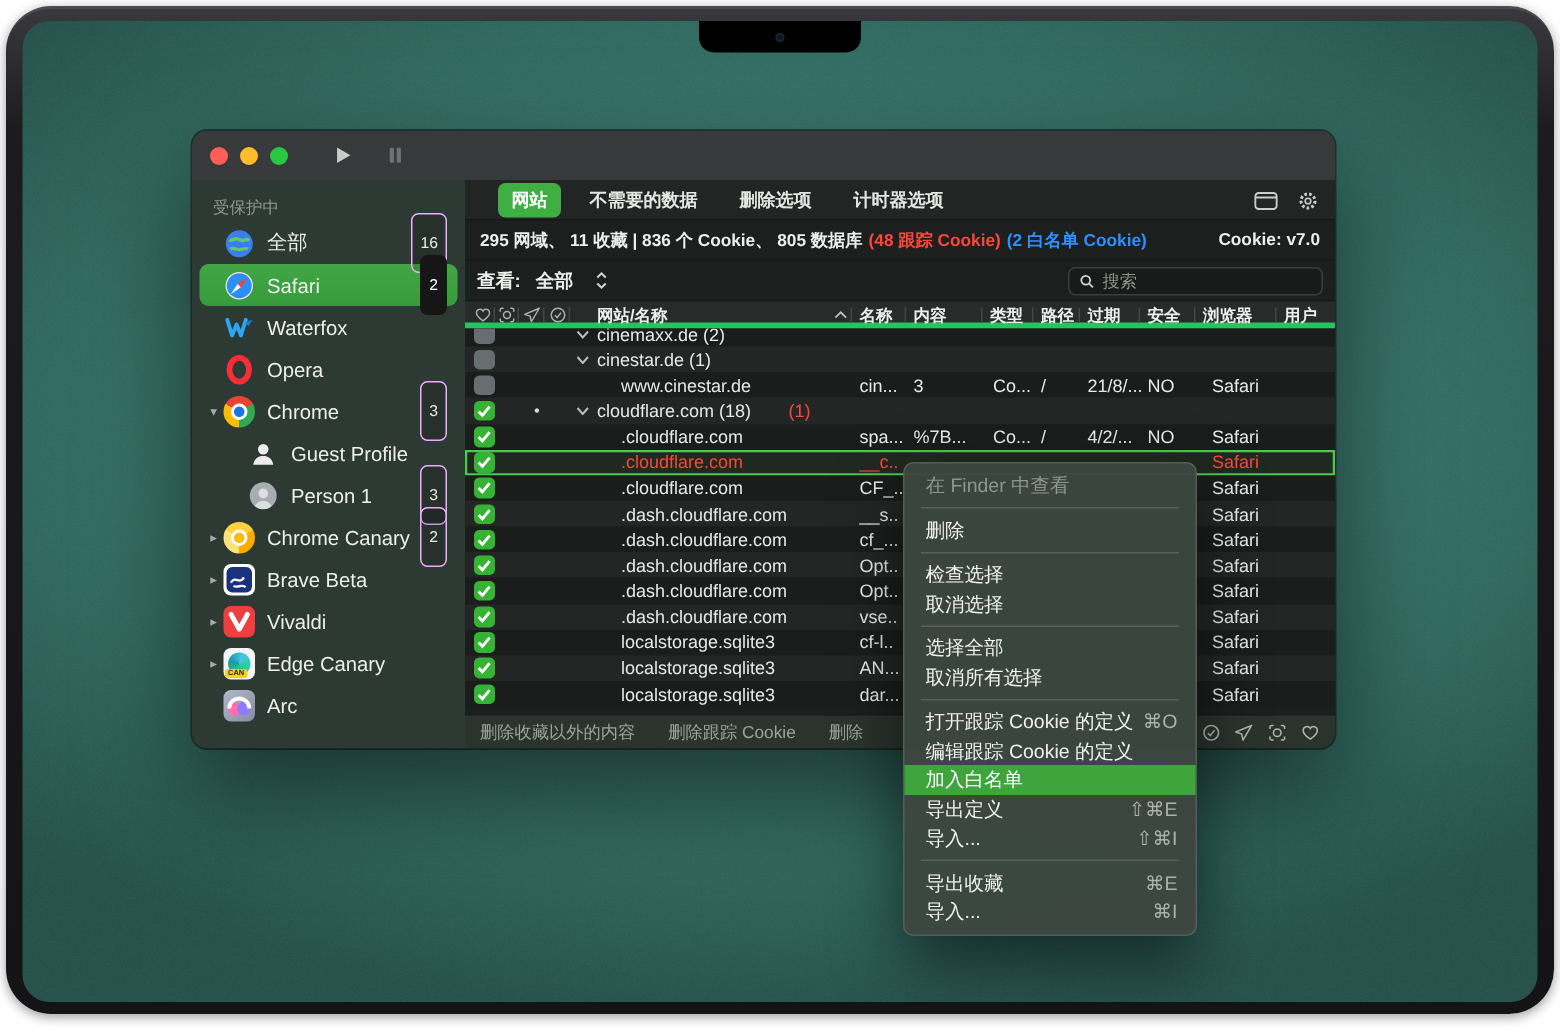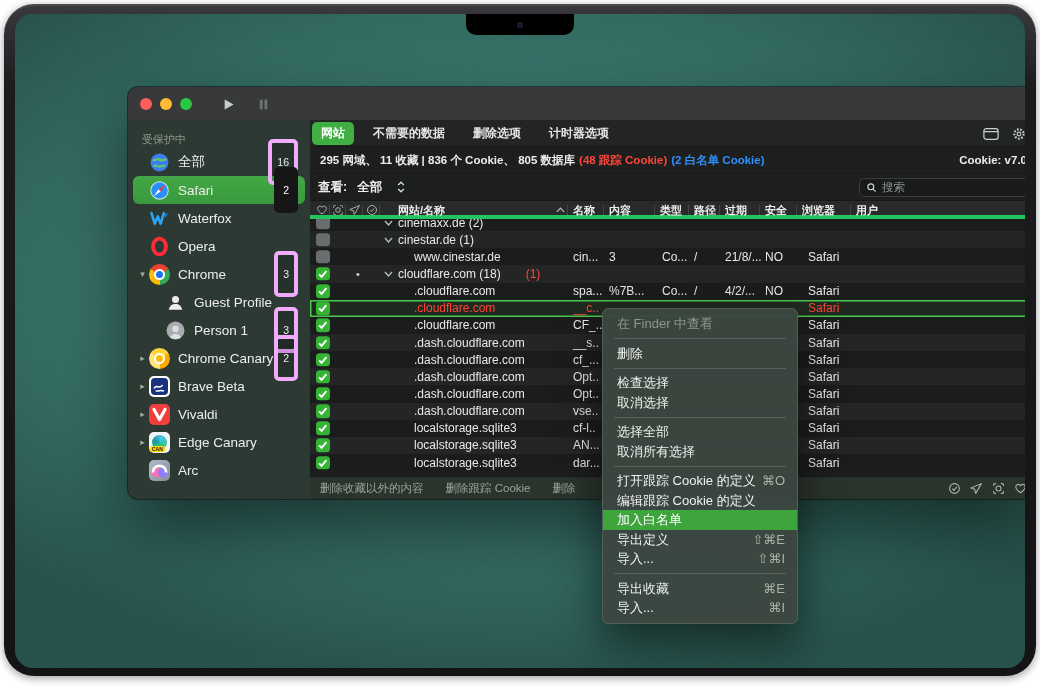--- a/index.html
+++ b/index.html
@@ -13,40 +13,40 @@
   .screen { position:absolute; left:11px; right:11px; top:8px; bottom:8px; border-radius:18px; overflow:hidden;
     background:radial-gradient(ellipse 70% 60% at 50% 42%, #458a80 0%, #3a7c72 38%, #2e675e 72%, #234f48 100%); }
   .noise { position:absolute; inset:0; width:100%; height:100%; opacity:.07; pointer-events:none; }
   .notch { position:absolute; top:0; left:451px; width:108px; height:21px; background:#000; border-radius:0 0 10px 10px; z-index:5; }
   .cam { position:absolute; left:50%; top:8px; width:6px; height:6px; margin-left:-3px; border-radius:50%; background:#0f1722; box-shadow:inset 0 0 2px #2a3b55; }
   .base { position:absolute; left:0; right:0; bottom:0; height:18px; background:#121214; z-index:6;
     display:flex; align-items:center; justify-content:center; border-radius:0 0 4px 4px; }
   .base span { color:#c9c9c9; font-size:12.5px; font-weight:bold; letter-spacing:.3px; }
 
   
-  .window { position:absolute; left:113px; top:73px; width:909px; height:412px; border-radius:10px; overflow:hidden;
+  .window { position:absolute; left:113px; top:73px; width:762px; height:412px; border-radius:10px; overflow:hidden;
     box-shadow:0 28px 70px rgba(0,0,0,.55), 0 0 0 1px rgba(0,0,0,.45); background:#1d1f1e; z-index:10; }
   .titlebar { position:absolute; left:0; top:0; right:0; height:33px; background:#37393a; display:flex; align-items:center; padding-left:12px; }
   .tl { width:12px; height:12px; border-radius:50%; margin-right:8px; }
   .tl.red{background:#ff5f57}.tl.yellow{background:#febc2e}.tl.green{background:#28c840}
   .tb-ic { width:13px; height:13px; margin-left:22px; display:inline-block; }
 
   .sidebar { position:absolute; left:0; top:33px; bottom:0; width:182px; background:#2d3a34; padding-top:10px; }
   .sb-header { height:18px; line-height:18px; padding-left:14px; color:#90998f; font-size:11px; }
   .sb-item { height:28px; display:flex; align-items:center; margin:0 5px; border-radius:6px; padding-left:3px; color:#eceeec; font-size:13.5px; }
   .sb-item.selected { background:linear-gradient(#43a746,#379a3c); }
   .sb-chev { width:13px; font-size:9px; color:#a3aca5; text-align:center; flex:none; }
   .sb-ic { width:21px; height:21px; margin-right:8px; flex:none; position:relative; display:block; }
   .sb-ic svg { width:100%; height:100%; display:block; }
   .sb-label { white-space:nowrap; }
-  .badge { margin-left:auto; margin-right:7px; font-size:10.5px; color:#e8eae8; border:4px solid #f0abfc; border-radius:5px; padding:12px 5px; line-height:14px; background:rgba(0,0,0,.15); }
+  .badge { margin-left:auto; margin-right:7px; font-size:10.5px; color:#e8eae8; border:1px solid #f0abfc; border-radius:5px; padding:12px 5px; line-height:14px; background:rgba(0,0,0,.15); }
   .badge.solid { background:#161616; border-color:#161616; color:#fff; }
 
   .main { position:absolute; left:182px; top:33px; right:0; bottom:0; background:#1d1f1e; }
-  .tabbar { position:absolute; left:0; top:0; right:0; height:27px; background:#232524; border-bottom:1px solid #161817; display:flex; align-items:center; padding-left:2px; }
+  .tabbar { position:absolute; left:0; top:0; right:0; height:27px; background:#232524; border-bottom:1px solid #161817; display:flex; align-items:center; padding-left:22px; }
   .tab { color:#e4e6e4; font-size:12px; font-weight:bold; margin-right:10px; padding:3px 9px; border-radius:5px; }
   .tab.active { background:#3fae43; color:#fff; }
   .tb-right { position:absolute; right:10px; top:0; height:27px; display:flex; align-items:center; gap:12px; }
   .tb-right .hic { width:16px; height:14px; }
 
   .stats { position:absolute; left:0; top:27px; right:0; height:27px; display:flex; align-items:center; padding:0 10px; font-size:11.5px; font-weight:bold; color:#eceeec; border-bottom:1px solid #161817; white-space:nowrap; }
   .stats .red { color:#ff453a; margin-left:4px; }
   .stats .blue { color:#2e90ff; margin-left:4px; }
   .stats .ver { margin-left:auto; color:#eceeec; }
 

